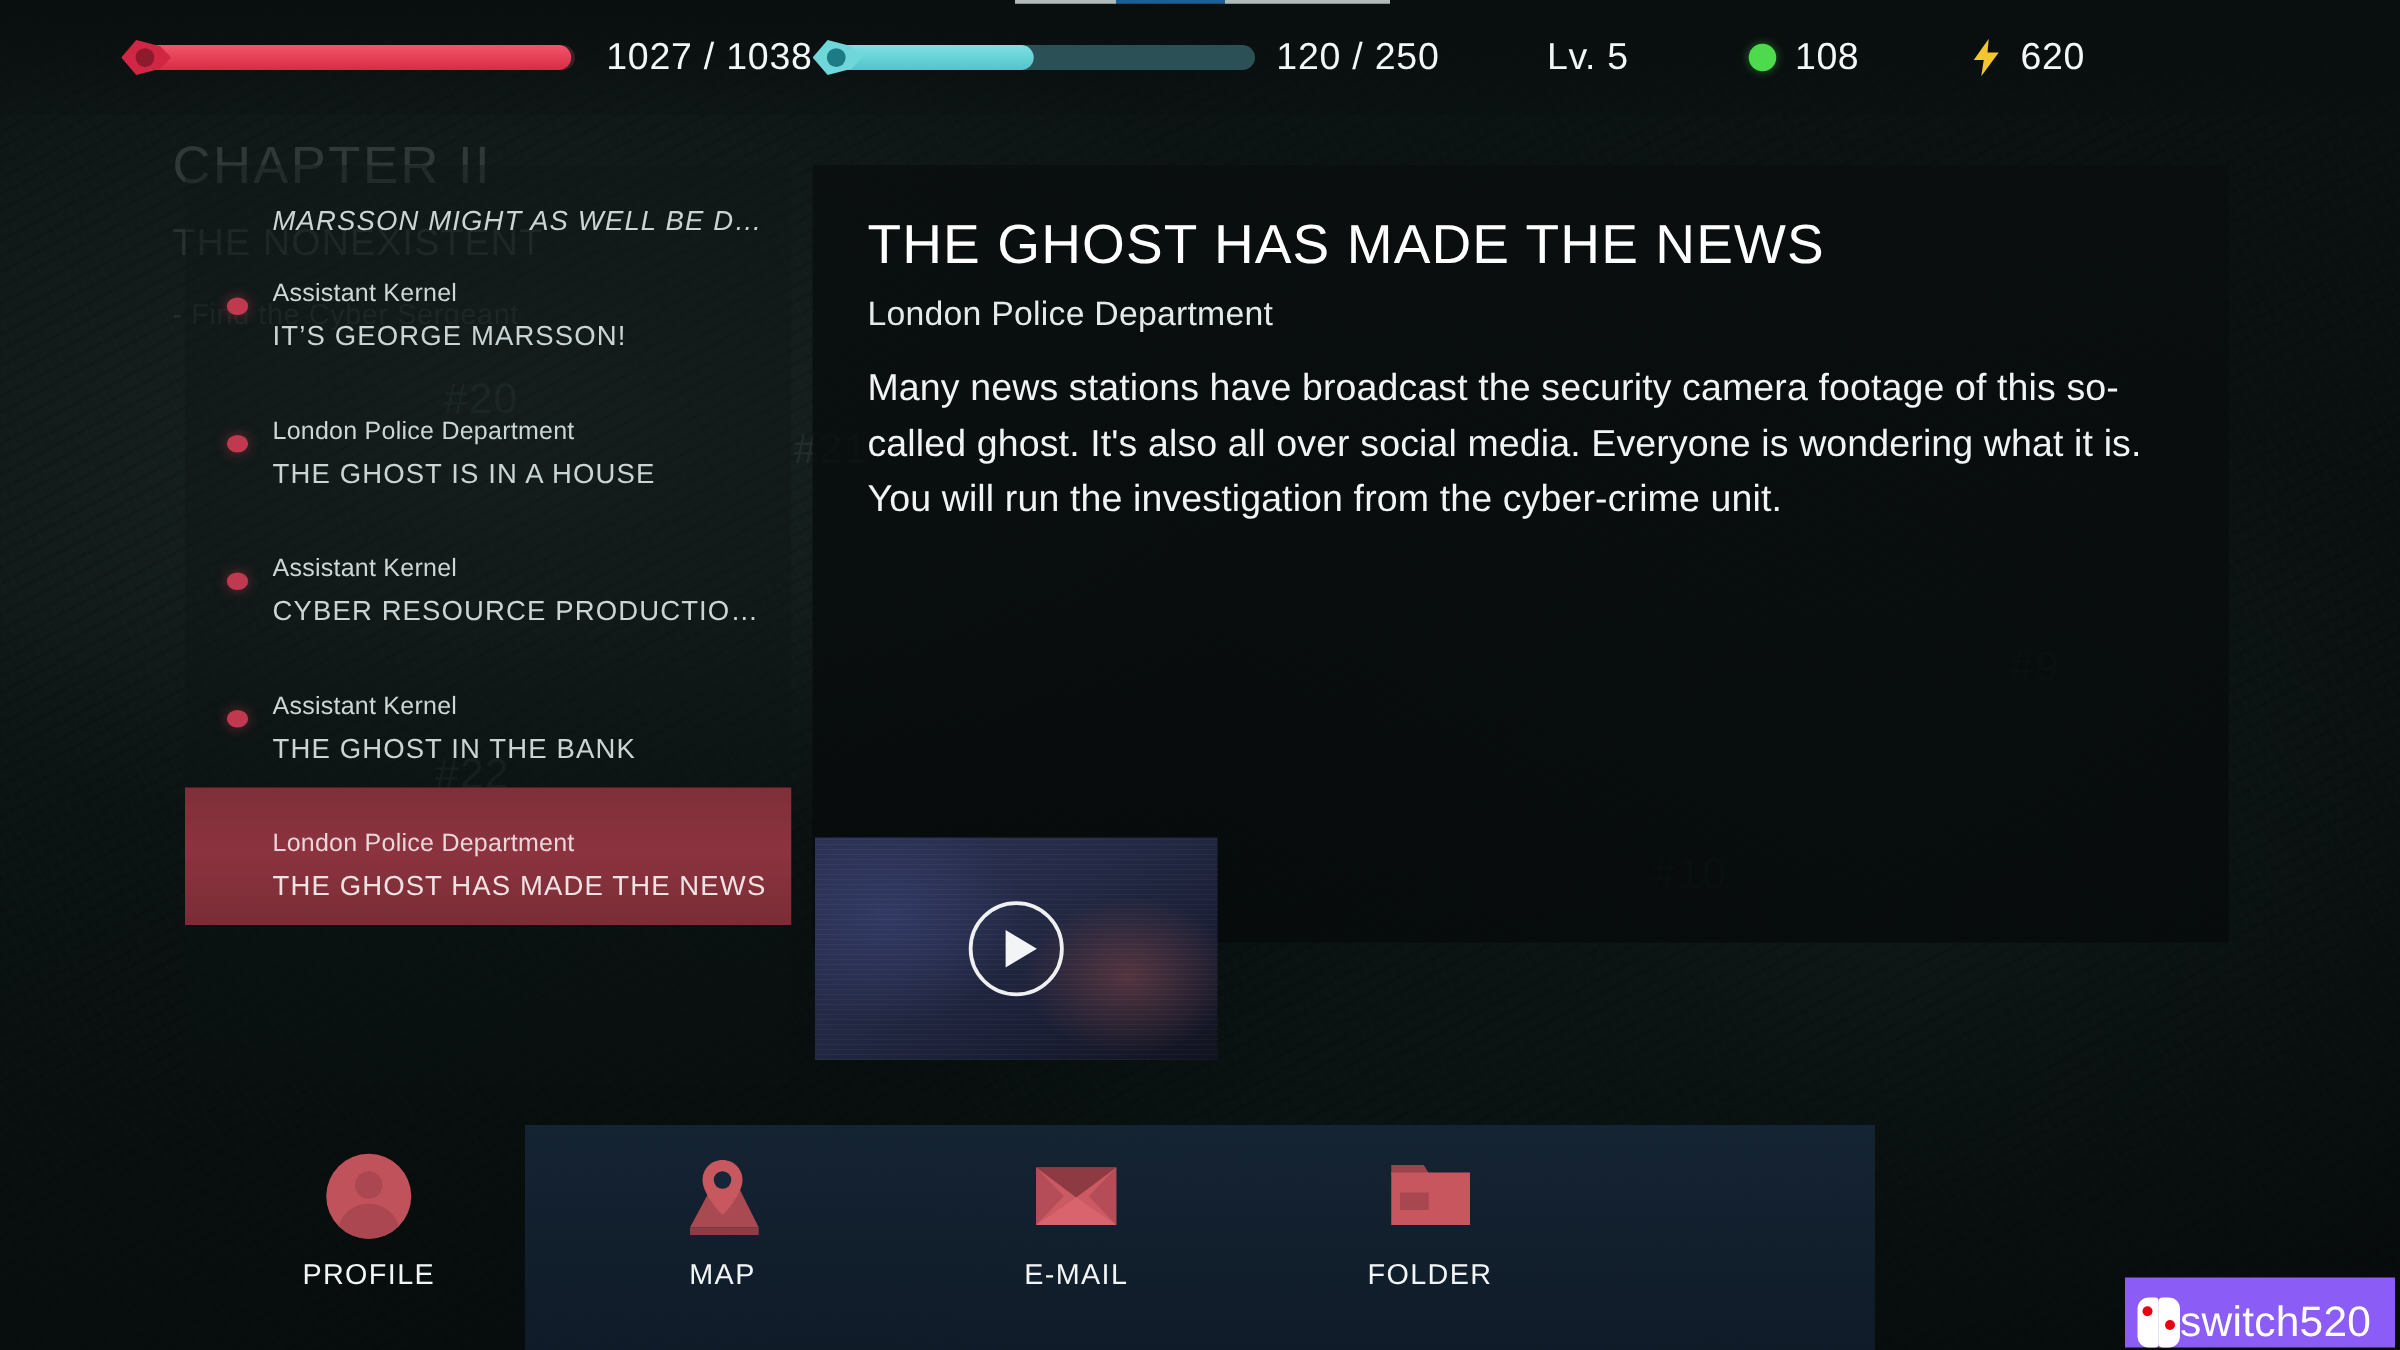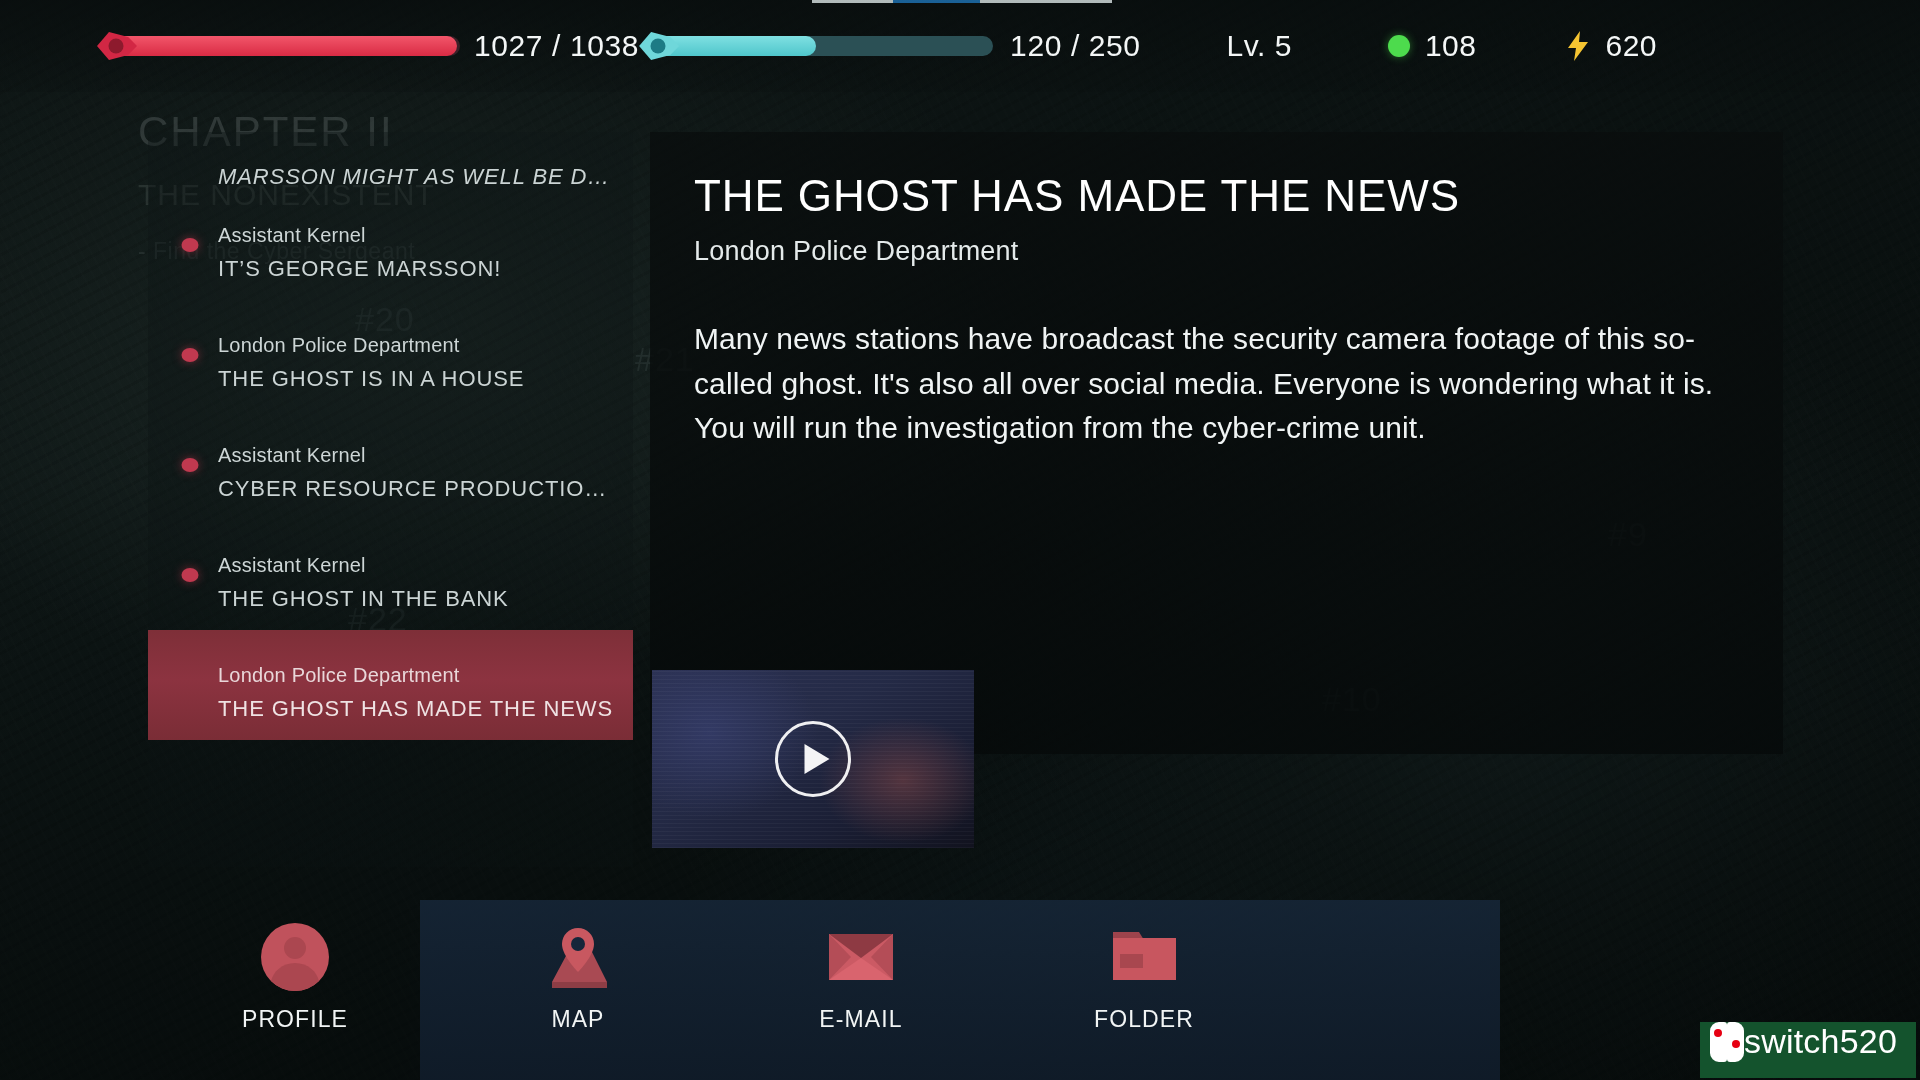--- a/index.html
+++ b/index.html
@@ -54,21 +54,21 @@
   .knob-dot {
     position: absolute; left: 48%; top: 50%; transform: translate(-50%,-50%);
     width: 15px; height: 15px; border-radius: 50%;
   }
   .bar-text {
     font-size: 30px; letter-spacing: .6px; color: #f3f6f6; white-space: nowrap;
     font-weight: 400;
   }
 
   #hp-shell  { width: 348px; margin-left: 112px; }
-  #hp-text   { margin-left: 14px; }
+  #hp-text   { margin-left: 25px; }
   #en-shell  { width: 340px; margin-left: 14px; }
   #en-text   { margin-left: 17px; }
 
   #level-text { font-size: 30px; color: #f3f6f6; margin-left: 86px; letter-spacing: .5px; }
 
   .stat-chip { display: flex; align-items: center; }
   #stat-green { margin-left: 96px; }
   #stat-energy { margin-left: 90px; }
   .chip-val { font-size: 30px; color: #f4f7f7; margin-left: 15px; letter-spacing: .5px; }
   .dot-green { width: 22px; height: 22px; border-radius: 50%; background: #4ddb4d; box-shadow: 0 0 8px rgba(77,219,77,.45); }
@@ -136,21 +136,21 @@
     background: linear-gradient(180deg, rgba(9,13,13,.80), rgba(6,10,10,.86));
     padding: 40px 44px;
   }
   #content-title {
     font-size: 44px; font-weight: 400; letter-spacing: .9px; color: #fff; line-height: 1.1;
   }
   #content-sender {
     font-size: 27px; font-weight: 400; color: #e4eaea; margin-top: 16px; letter-spacing: .2px;
   }
   #content-body {
-    margin-top: 50px; font-size: 30px; line-height: 1.48; color: #f0f4f4;
+    margin-top: 22px; font-size: 30px; line-height: 1.48; color: #f0f4f4;
     letter-spacing: .1px; max-width: 1030px;
   }
   #video-thumb {
     position: absolute; left: 652px; top: 670px; width: 322px; height: 178px;
     background:
       radial-gradient(ellipse 120px 90px at 78% 62%, rgba(130,70,70,.55), transparent 70%),
       radial-gradient(ellipse 150px 120px at 18% 35%, rgba(60,68,120,.55), transparent 72%),
       linear-gradient(150deg, #2b3152 0%, #242a46 40%, #1a1e34 72%, #11121e 100%);
     cursor: pointer;
   }
@@ -183,21 +183,21 @@
     display: flex; flex-direction: column; align-items: center; cursor: pointer;
   }
   .nav-icon { width: 78px; height: 74px; position: relative; }
   .nav-label {
     margin-top: 12px; font-size: 23px; letter-spacing: 1.1px; color: #f2f5f5; font-weight: 400;
   }
 
   
   #wm-logo {
     position: absolute; left: 1700px; top: 1022px; width: 216px; height: 56px;
-    background: #14532d; display: flex; align-items: flex-start; padding-left: 10px; gap: 0;
+    background: #8b5cf6; display: flex; align-items: flex-end; padding-left: 10px; gap: 0;
   }
   #wm-logo .sw-left, #wm-logo .sw-right {
     width: 17px; height: 40px; background: #fff; position: relative;
   }
   #wm-logo .sw-left { border-radius: 9px 3px 3px 9px; }
   #wm-logo .sw-right { border-radius: 3px 9px 9px 3px; }
   #wm-logo .sw-left::after {
     content: ""; position: absolute; left: 4px; top: 7px;
     width: 8px; height: 8px; border-radius: 50%; background: #e60012;
   }

